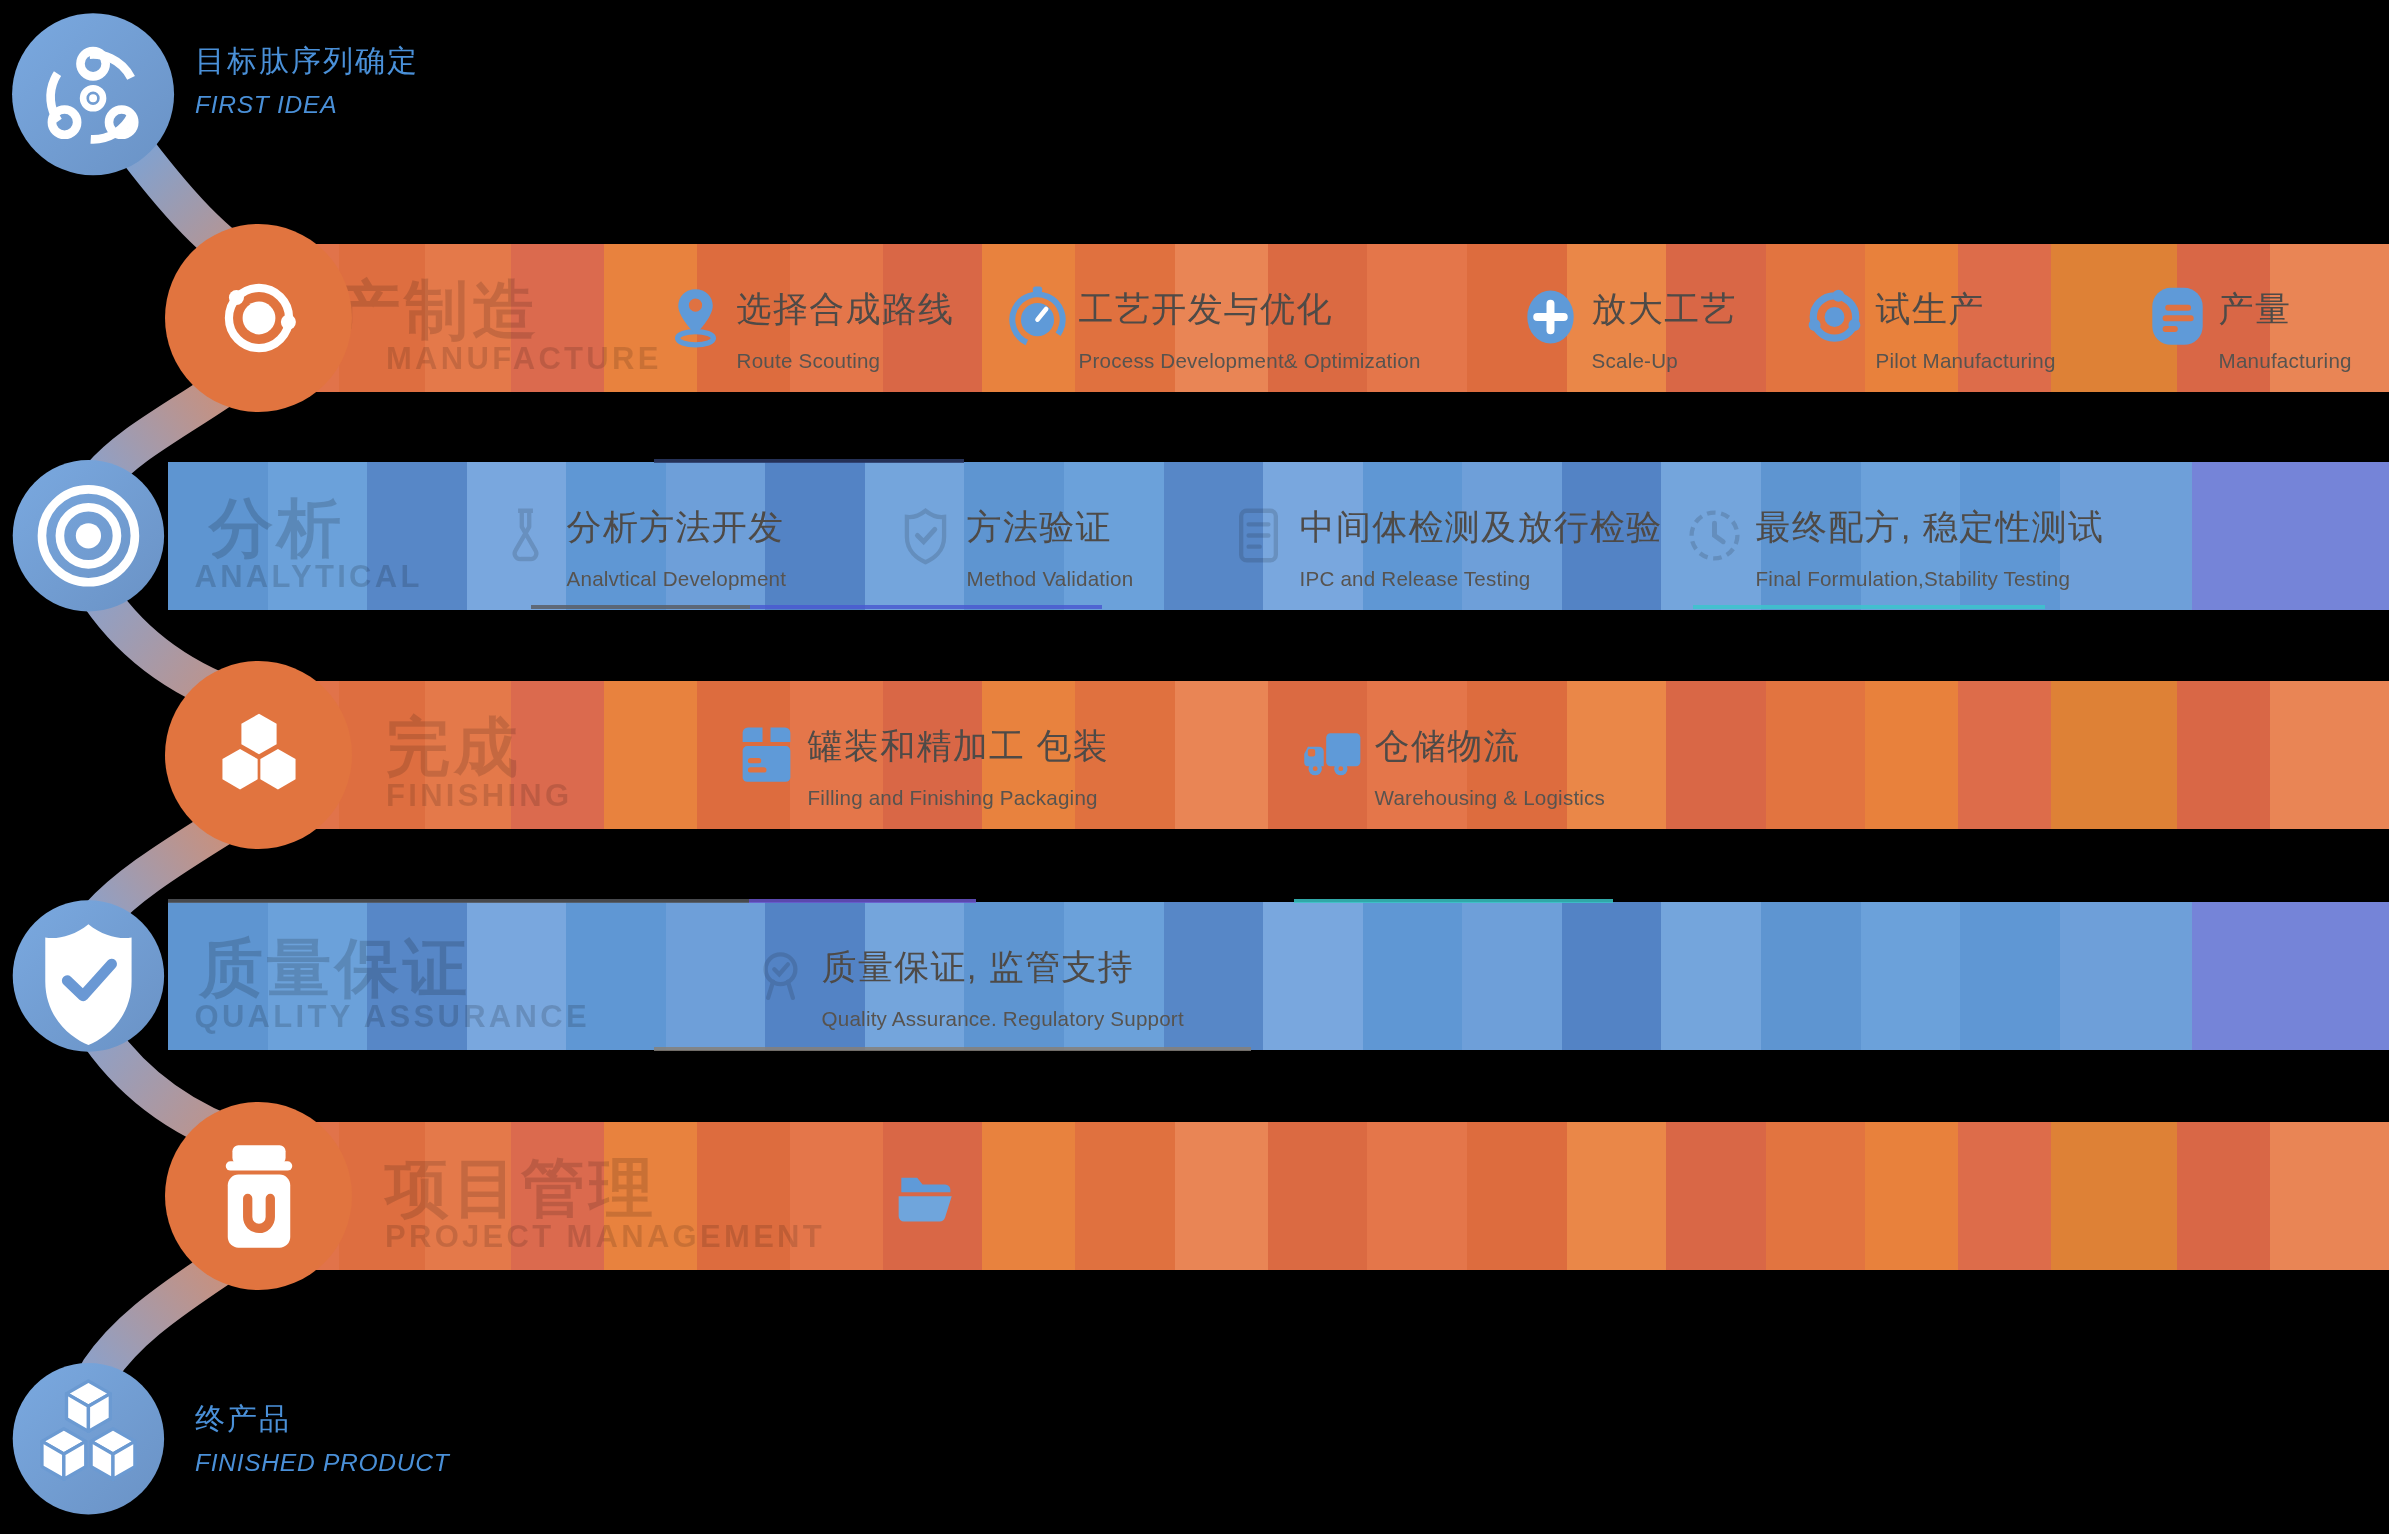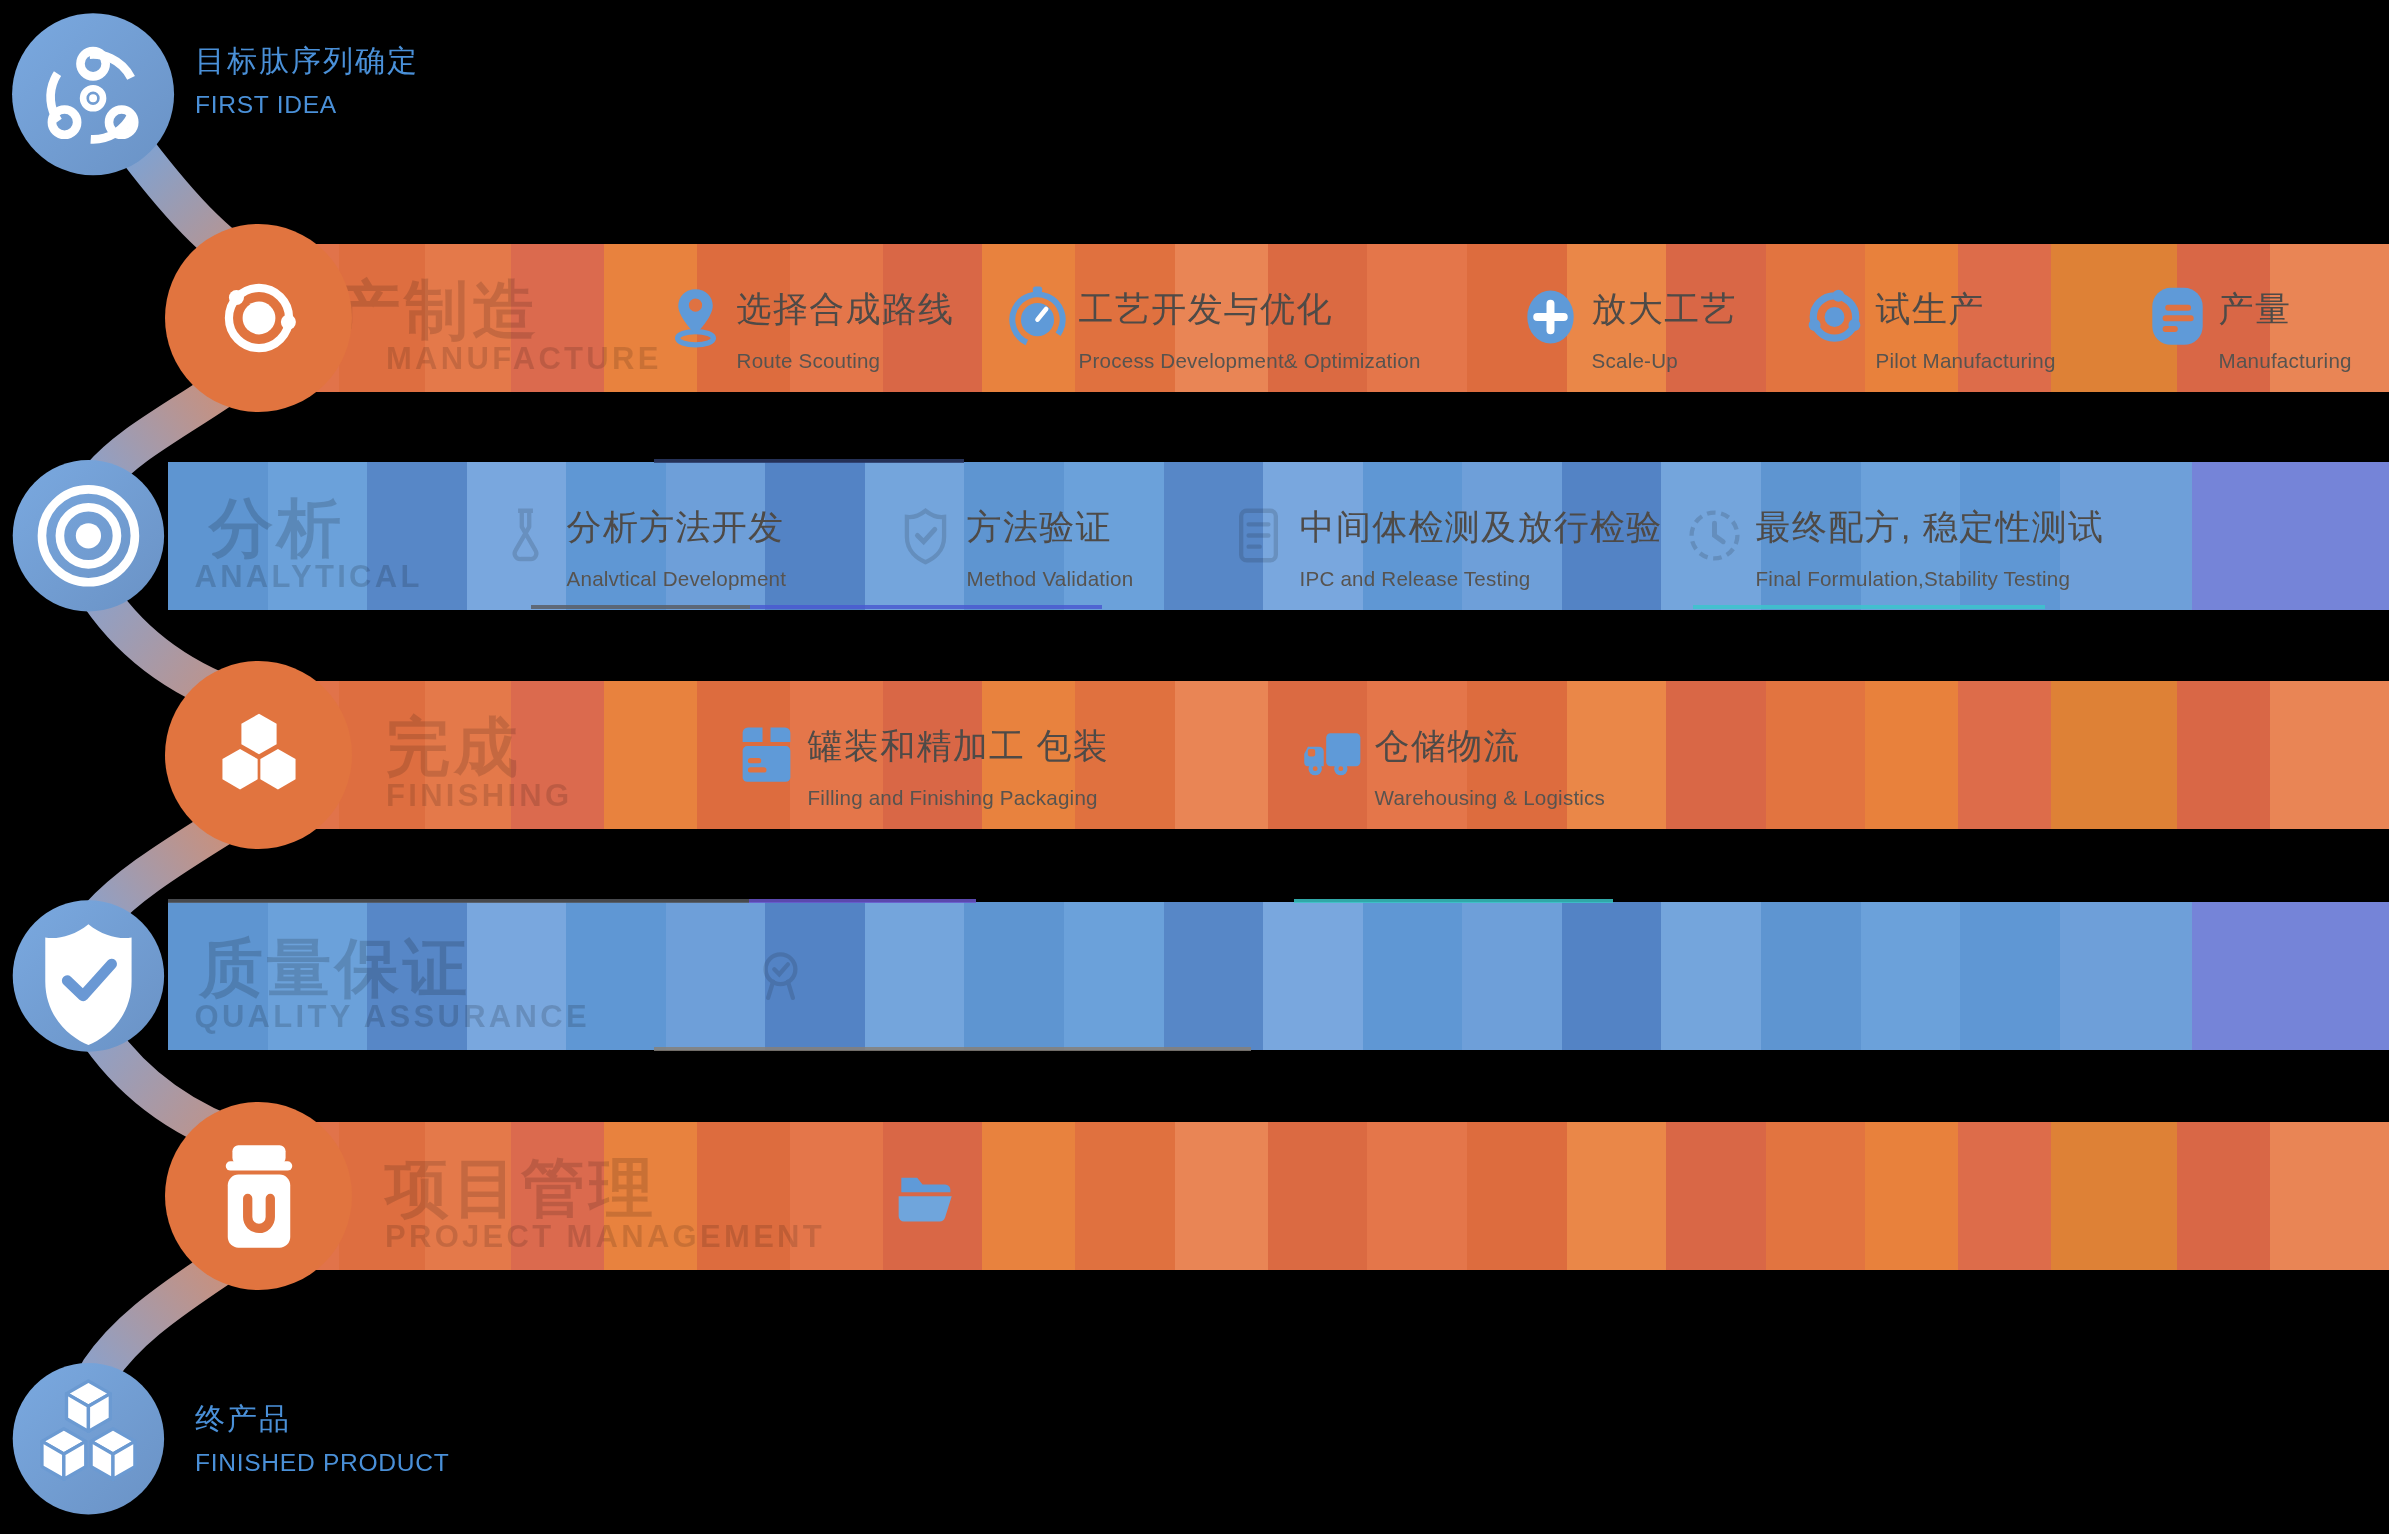--- a/index.html
+++ b/index.html
@@ -35,21 +35,21 @@
   
   .item{position:absolute;top:41px;display:flex;gap:10.6px;align-items:flex-start;}
   .ic{width:61px;height:64px;flex:0 0 auto;display:flex;align-items:center;justify-content:center;}
   .txt{padding-top:2.7px;white-space:nowrap;}
   .txt .cn{font-size:35px;font-weight:400;color:#4E4A47;line-height:41px;letter-spacing:1.3px;}
   .txt .en{font-size:20.6px;color:#57534F;margin-top:20px;letter-spacing:0.2px;}
   .faint{opacity:.18;}
   
   .hdr{position:absolute;color:#4A90D8;z-index:4;white-space:nowrap;}
   .hdr .cn{font-size:30px;font-weight:400;letter-spacing:2px;}
-  .hdr .en{font-size:24.6px;margin-top:9.3px;letter-spacing:0.7px;}
+  .hdr .en{font-size:24.6px;margin-top:9.3px;letter-spacing:0.7px;font-style:italic;}
   
   .links{position:absolute;left:0;top:0;z-index:1;}
   .nodes{position:absolute;left:0;top:0;z-index:3;}
   
   .thin{position:absolute;height:4px;z-index:3;opacity:.85;}
 </style>
 </head>
 <body>
 
 <div id="stage">
@@ -282,20 +282,24 @@
     <div class="wm wm-en" style="left:26.5px;opacity:.15">QUALITY ASSURANCE</div>
 
     <div class="item" style="left:582px">
       <span class="ic faint">
         <svg width="57" height="61" viewBox="0 0 92 96">
           <circle cx="46" cy="38" r="24" stroke="#1E2A38" stroke-width="7" fill="none"></circle>
           <path d="M36 38 L44 46 L58 30" stroke="#1E2A38" stroke-width="7" fill="none" stroke-linecap="round"></path>
           <path d="M34 58 L26 84 M58 58 L66 84" stroke="#1E2A38" stroke-width="7" stroke-linecap="round"></path>
         </svg>
       </span>
+      <span class="txt">
+          <div class="cn">质量保证, 监管支持</div>
+        <div class="en">Quality Assurance. Regulatory Support</div>
+        </span>
     </div>
   </div>
 
   <div class="band odd b5">
     <div class="wm wm-cn" style="left:126px">项目管理</div>
     <div class="wm wm-en" style="left:126px">PROJECT MANAGEMENT</div>
     <div class="cap">
       <svg width="100" height="113" viewBox="0 0 150 170">
         <rect x="35" y="8" width="80" height="28" rx="9" fill="#fff"></rect>
         <rect x="25" y="32" width="100" height="14" rx="7" fill="#fff"></rect>

